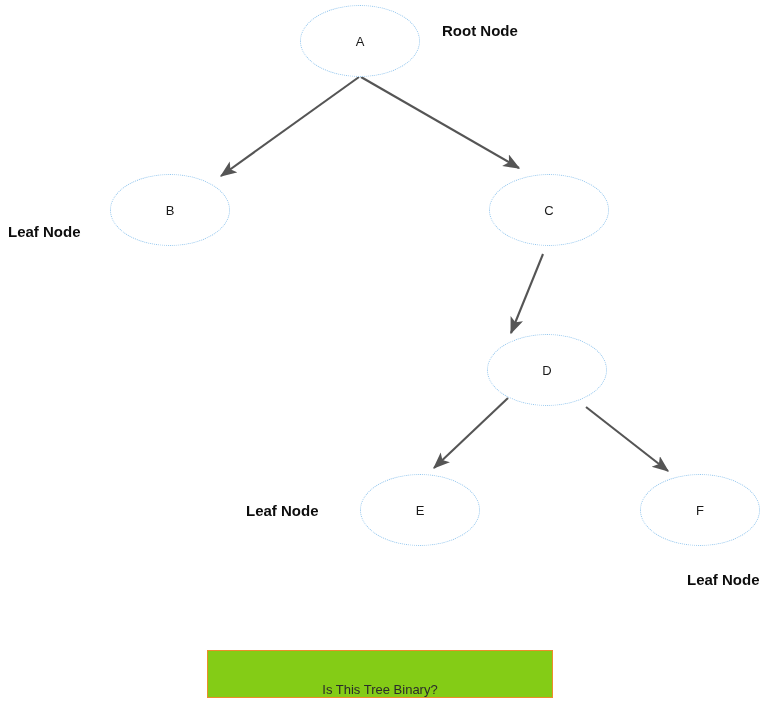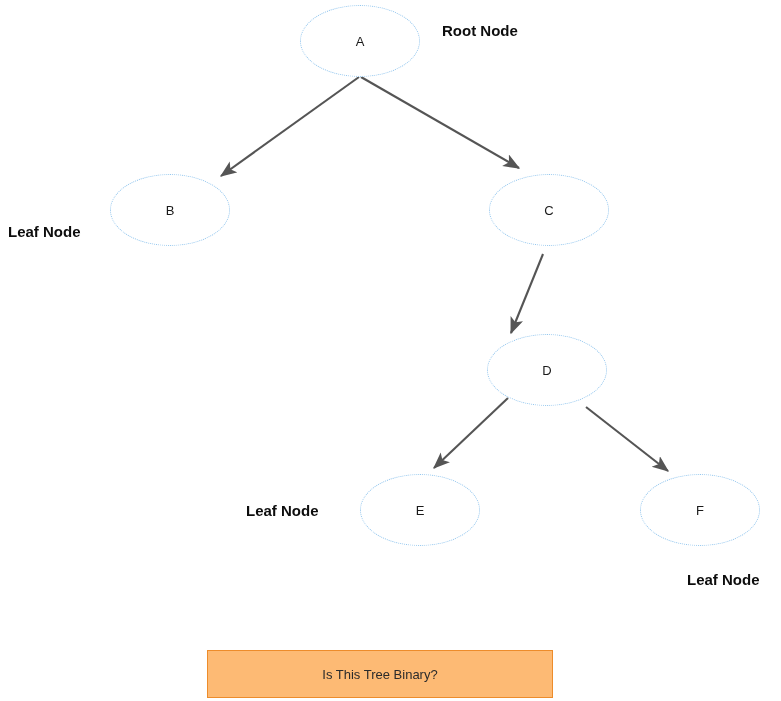--- a/index.html
+++ b/index.html
@@ -48,23 +48,23 @@
     left: 0;
     top: 0;
     width: 781px;
     height: 701px;
     pointer-events: none;
   }
   .question-box {
     position: absolute;
     box-sizing: border-box;
     border: 1.7px solid #ED8C2B;
-    background: #fdba74;
+    background: #84cc16;
     display: flex;
-    align-items: center;
+    align-items: flex-end;
     justify-content: center;
   }
   .question-text {
     font-size: 13px;
     color: #2b2b2b;
     font-family: "Liberation Sans", sans-serif;
     white-space: nowrap;
   }
 </style>
 </head>

